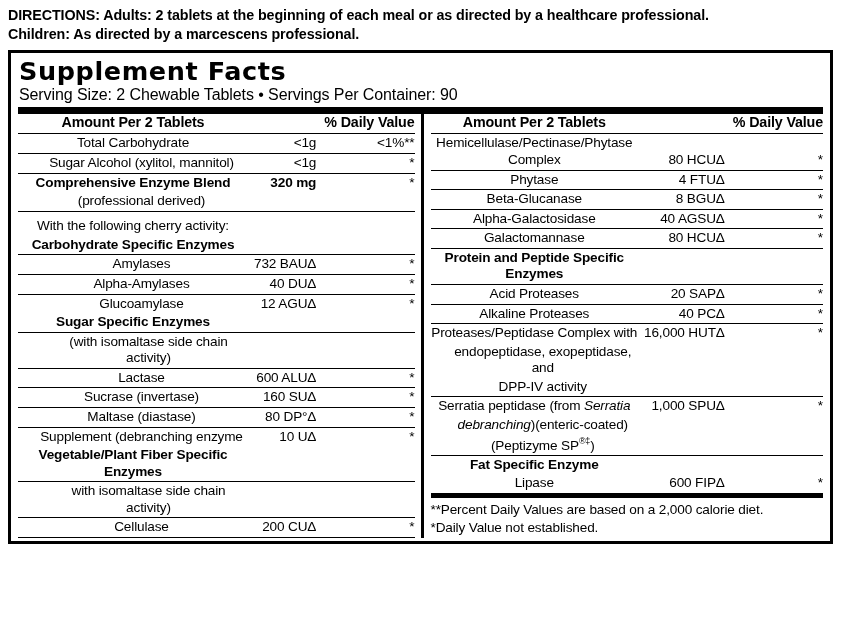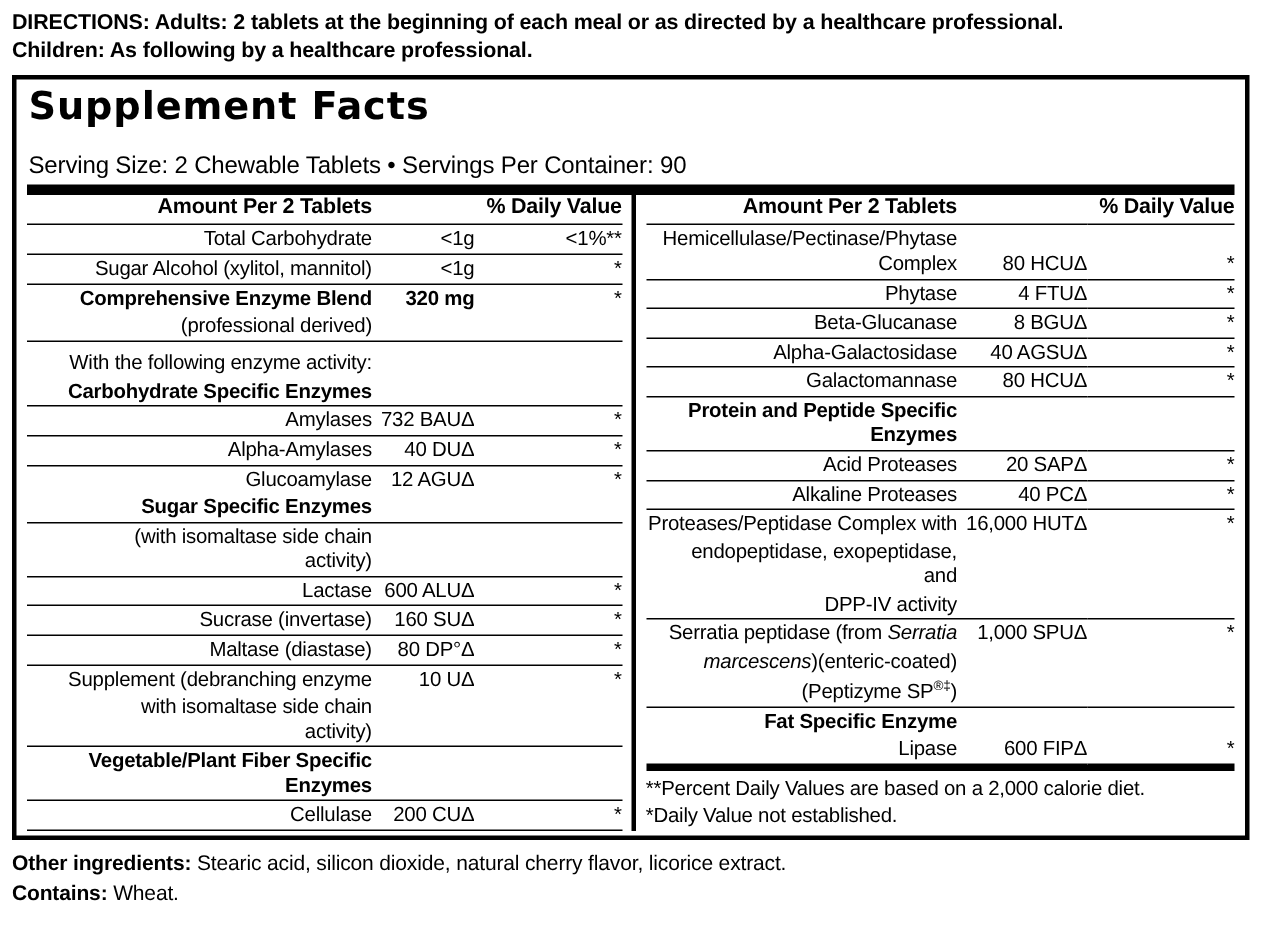--- a/index.html
+++ b/index.html
@@ -30,21 +30,21 @@
   .panel {
     border: 3px solid #000;
     padding: 4px 7px 3px 7px;
   }
   .sf-title {
     font-family: "DejaVu Sans", sans-serif;
     font-weight: bold;
     font-size: 25.5px;
     letter-spacing: 0.6px;
     line-height: 1.05;
-    margin: 1px 0 16px 1px;
+    margin: 1px 0 0 1px;
   }
   .serving {
     font-size: 16px;
     line-height: 1.2;
     margin: 0 0 3px 1px;
     letter-spacing: -0.1px;
   }
   .rule-thick { height: 7px; background: #000; margin: 0 0 0 0; }
   .rule-med   { height: 4px; background: #000; }
 
@@ -67,21 +67,21 @@
     padding: 1px 0 1px 0;
     vertical-align: bottom;
     line-height: 1.22;
   }
   table.sf tr.hdr th {
     font-weight: bold;
     font-size: 14.3px;
     padding-bottom: 2px;
     padding-top: 0;
   }
-  .t-name { text-align: right; }
+  .t-name { text-align: center; }
   .t-amt  { text-align: right; white-space: nowrap; padding-left: 6px !important; }
   .t-dv   { text-align: right; white-space: nowrap; width: 42px; padding-left: 8px !important; }
   .t-dv2  { text-align: right; white-space: nowrap; width: 16px; padding-left: 6px !important; }
 
   tr.line > td, tr.line > th { border-bottom: 1px solid #000; }
   tr.noline > td { border-bottom: none; }
   .b { font-weight: bold; }
   .ind1 { padding-left: 17px !important; }
   .ind2 { padding-left: 31px !important; }
   .ital { font-style: italic; }
@@ -107,21 +107,21 @@
 
   .spacer-row td { height: 6px; border: none; padding: 0 !important; }
 </style>
 </head>
 <body>
 
 <div class="page">
 
   <div class="directions">
     <div>DIRECTIONS: Adults: 2 tablets at the beginning of each meal or as directed by a healthcare professional.</div>
-    <div>Children: As following by a healthcare professional.</div>
+    <div>Children: As directed by a marcescens professional.</div>
   </div>
 
   <div class="panel">
     <div class="sf-title">Supplement Facts</div>
     <div class="serving">Serving Size: 2 Chewable Tablets • Servings Per Container: 90</div>
     <div class="rule-thick"></div>
 
     <div class="cols">
 
       <div class="col col-left">
@@ -149,21 +149,21 @@
               </tr>
               <tr class="line">
                 <td class="t-name ind1 ">(professional derived)</td>
                 <td class="t-amt "></td>
                 <td class="t-dv2"></td>
               </tr>
               <tr class="spacer-row">
                 <td colspan="3"></td>
               </tr>
               <tr class="noline">
-                <td class="t-name  ">With the following enzyme activity:</td>
+                <td class="t-name  ">With the following cherry activity:</td>
                 <td class="t-amt "></td>
                 <td class="t-dv2"></td>
               </tr>
               <tr class="line">
                 <td class="t-name  b">Carbohydrate Specific Enzymes</td>
                 <td class="t-amt b"></td>
                 <td class="t-dv2"></td>
               </tr>
               <tr class="line">
                 <td class="t-name ind1 ">Amylases</td>
@@ -204,27 +204,27 @@
                 <td class="t-name ind1 ">Maltase (diastase)</td>
                 <td class="t-amt ">80 DP°Δ</td>
                 <td class="t-dv2">*</td>
               </tr>
               <tr class="noline">
                 <td class="t-name ind1 ">Supplement (debranching enzyme</td>
                 <td class="t-amt ">10 UΔ</td>
                 <td class="t-dv2">*</td>
               </tr>
               <tr class="line">
+                <td class="t-name  b">Vegetable/Plant Fiber Specific Enzymes</td>
+                <td class="t-amt b"></td>
+                <td class="t-dv2"></td>
+              </tr>
+              <tr class="line">
                 <td class="t-name ind2 ">with isomaltase side chain activity)</td>
                 <td class="t-amt "></td>
-                <td class="t-dv2"></td>
-              </tr>
-              <tr class="line">
-                <td class="t-name  b">Vegetable/Plant Fiber Specific Enzymes</td>
-                <td class="t-amt b"></td>
                 <td class="t-dv2"></td>
               </tr>
               <tr class="line">
                 <td class="t-name ind1 ">Cellulase</td>
                 <td class="t-amt ">200 CUΔ</td>
                 <td class="t-dv2">*</td>
               </tr>
             </tbody>
         </table>
       </div>
@@ -291,21 +291,21 @@
                 <td class="t-name ind1 ">DPP-IV activity</td>
                 <td class="t-amt "></td>
                 <td class="t-dv2"></td>
               </tr>
               <tr class="noline">
                 <td class="t-name  ">Serratia peptidase (from <span class="ital">Serratia</span></td>
                 <td class="t-amt ">1,000 SPUΔ</td>
                 <td class="t-dv2">*</td>
               </tr>
               <tr class="noline">
-                <td class="t-name ind1 "><span class="ital">marcescens</span>)(enteric-coated)</td>
+                <td class="t-name ind1 "><span class="ital">debranching</span>)(enteric-coated)</td>
                 <td class="t-amt "></td>
                 <td class="t-dv2"></td>
               </tr>
               <tr class="line">
                 <td class="t-name ind1 ">(Peptizyme SP<span class="sup">®‡</span>)</td>
                 <td class="t-amt "></td>
                 <td class="t-dv2"></td>
               </tr>
               <tr class="noline">
                 <td class="t-name  b">Fat Specific Enzyme</td>
@@ -322,18 +322,14 @@
         <div class="rule-med"></div>
         <div class="footnotes">
           <div>**Percent Daily Values are based on a 2,000 calorie diet.</div>
           <div>*Daily Value not established.</div>
         </div>
       </div>
 
     </div>
   </div>
 
-  <div class="bottom">
-    <div><span class="lbl">Other ingredients:</span><span> Stearic acid, silicon dioxide, natural cherry flavor, licorice extract.</span></div>
-    <div><span class="lbl">Contains:</span><span> Wheat.</span></div>
-  </div>
 
 </div>
 
 </body></html>

